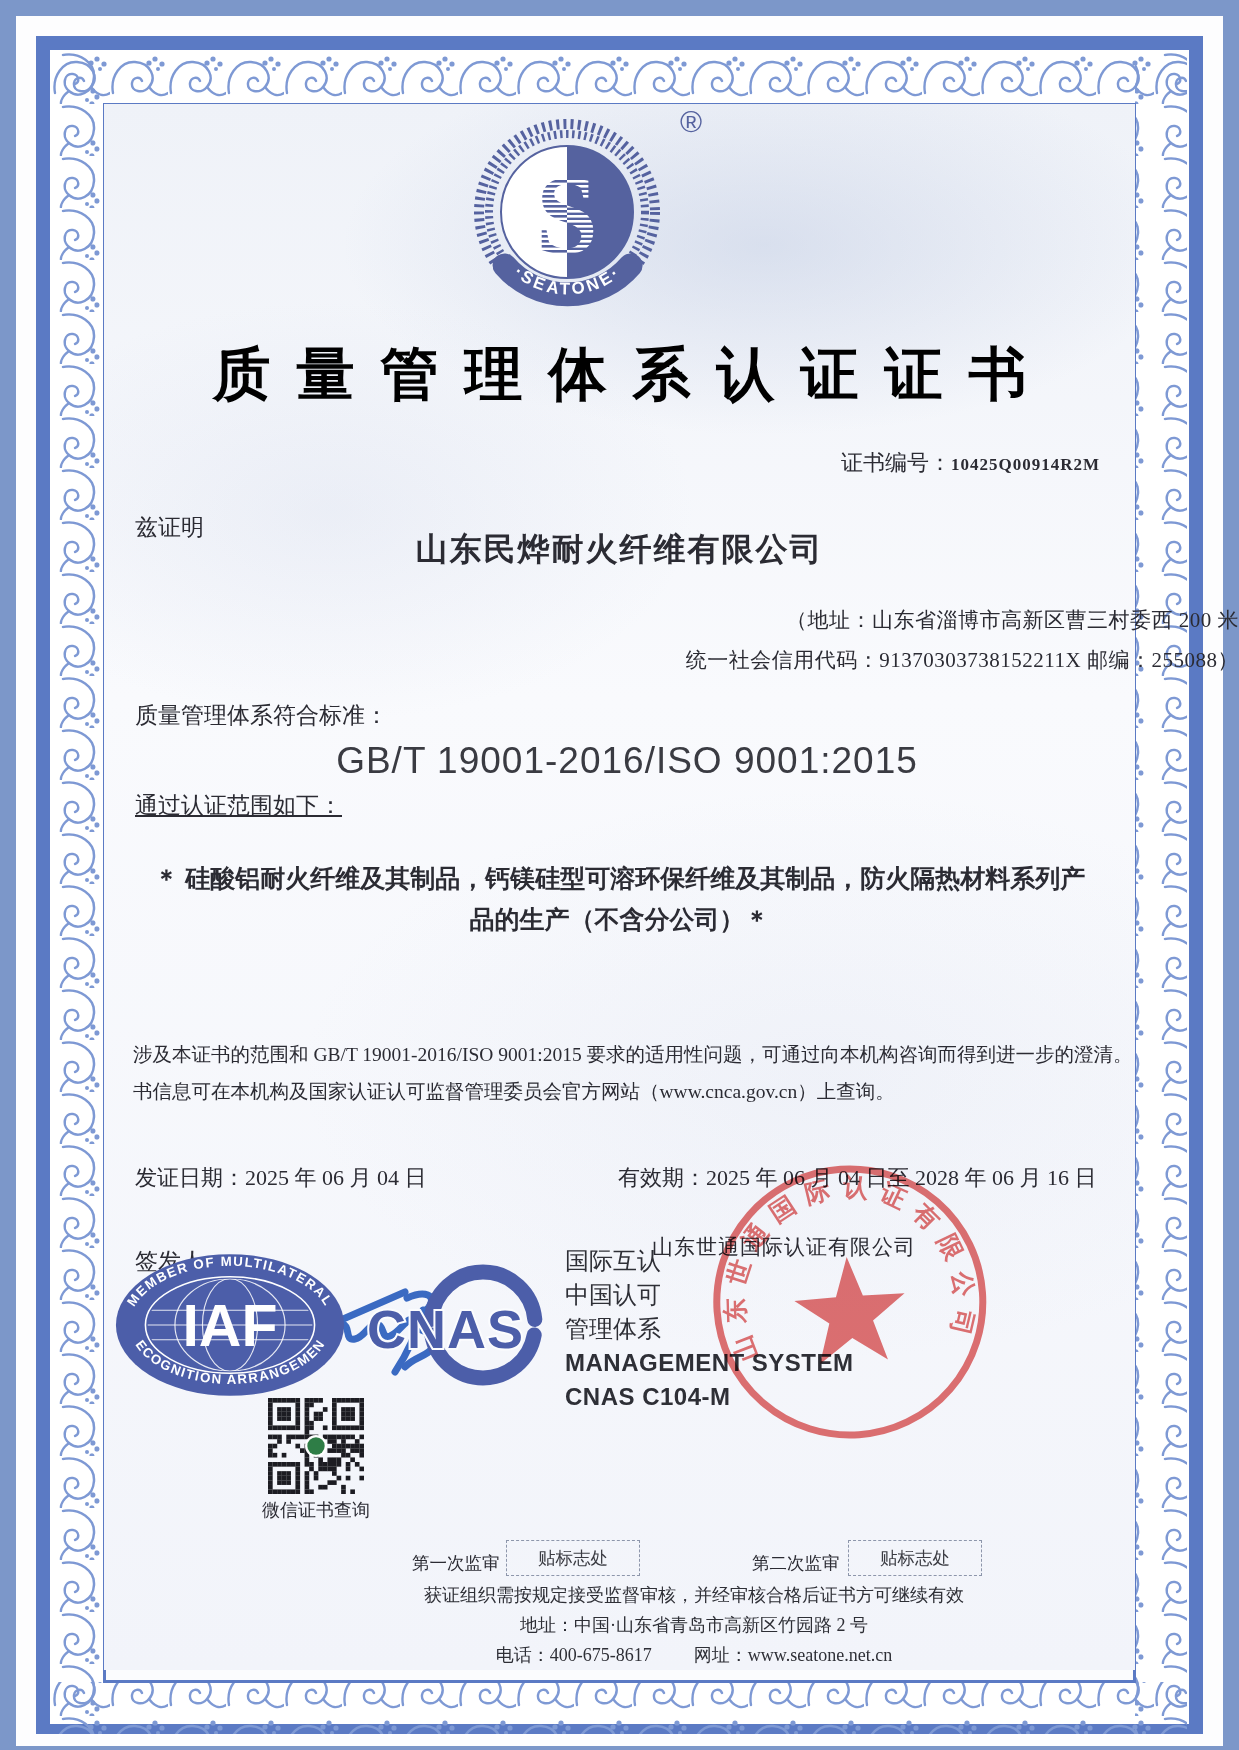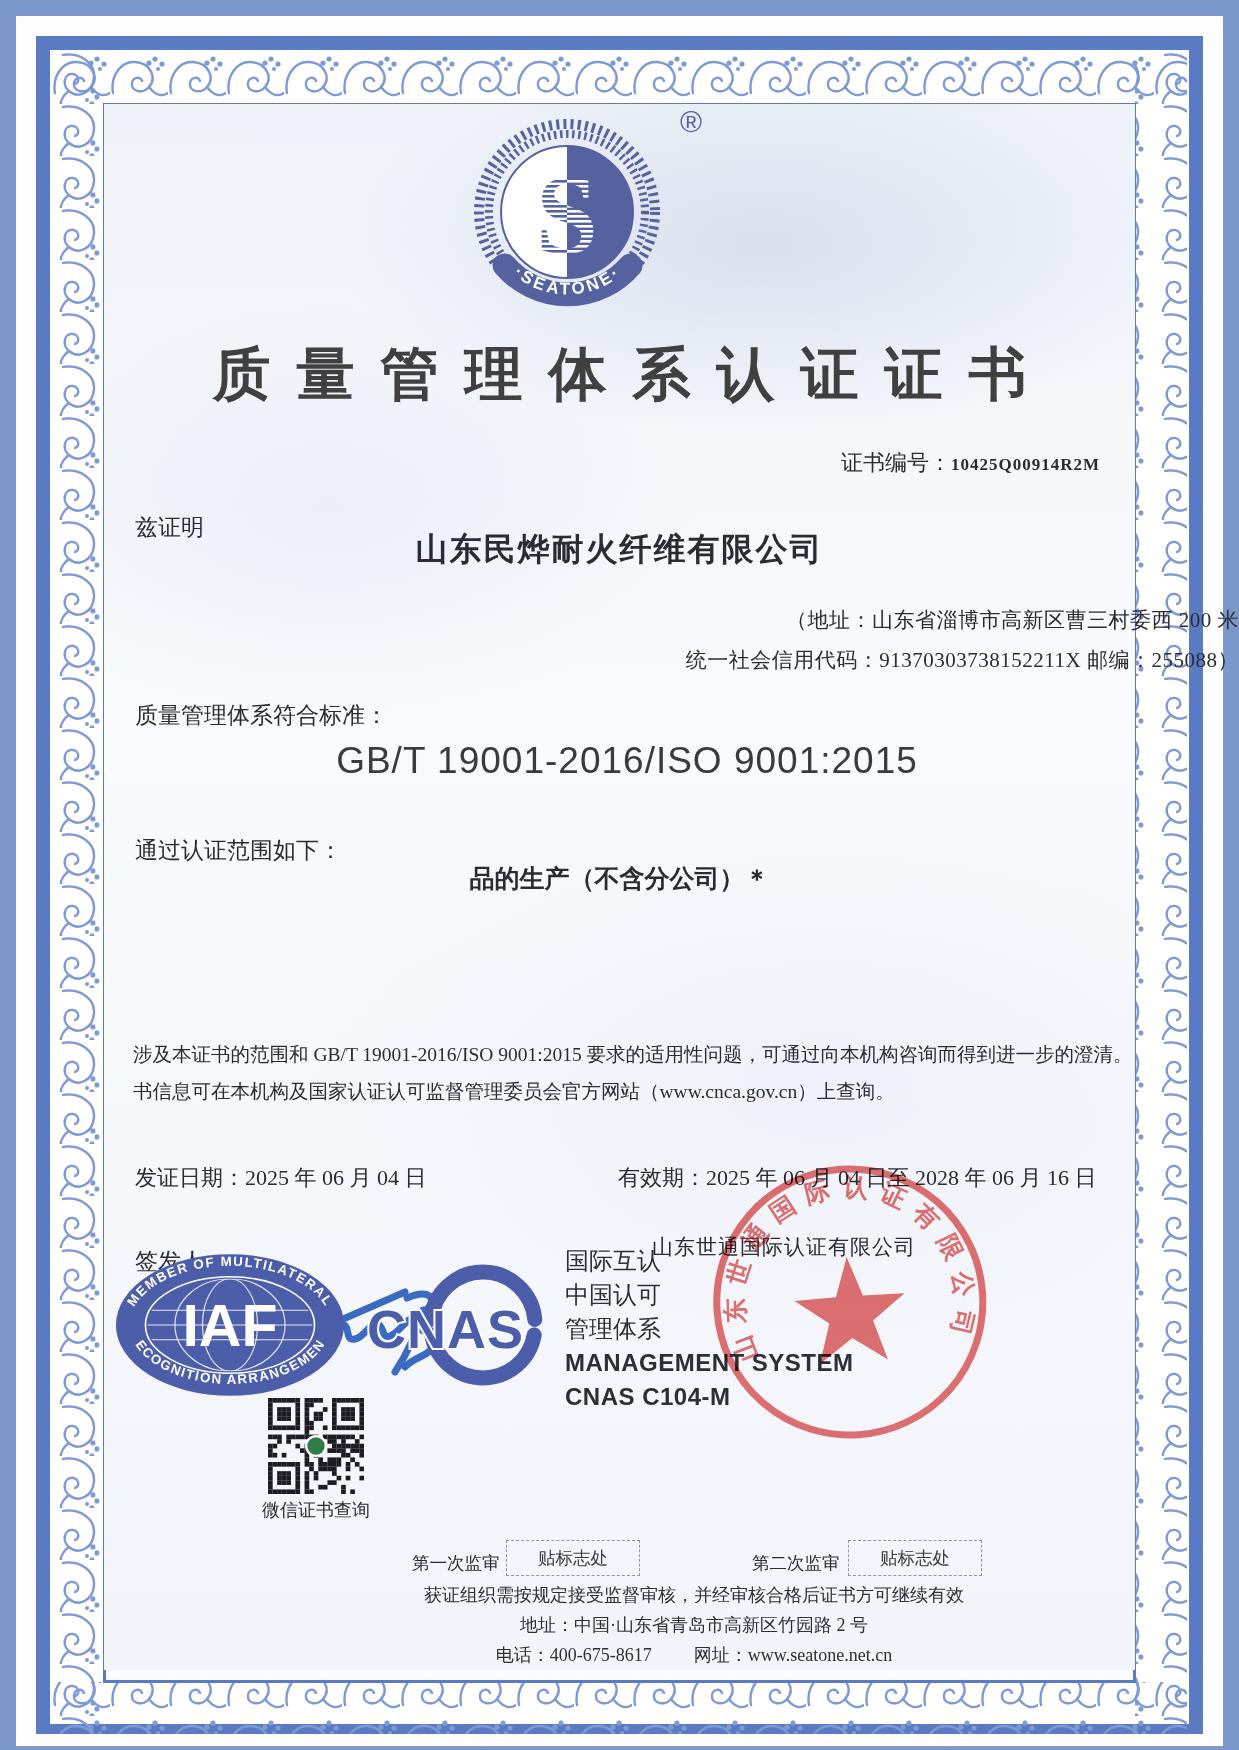--- a/index.html
+++ b/index.html
@@ -11,30 +11,30 @@
   .f-blue{position:absolute;left:36px;top:36px;right:36px;bottom:16px;background:#5b7ac4;}
   .f-inner-white{position:absolute;left:50px;top:50px;right:50px;bottom:26px;background:#ffffff;}
   .content-bg{position:absolute;left:104px;top:104px;right:104px;bottom:80px;
      background:
        radial-gradient(ellipse 620px 280px at 64% 9%, rgba(176,190,219,.38), transparent 68%),
        radial-gradient(ellipse 520px 300px at 22% 26%, rgba(196,205,228,.22), transparent 70%),
        radial-gradient(ellipse 700px 380px at 70% 62%, rgba(205,213,232,.18), transparent 75%),
        linear-gradient(180deg,#eff2f8 0%,#f9fafd 38%,#f2f4fa 100%);}
   
   .title{left:0;right:0;top:336px;text-align:center;font-size:58px;font-weight:bold;
-         letter-spacing:26px;text-indent:26px;color:#404040;}
+         letter-spacing:26px;text-indent:26px;color:#000000;}
   .certno{top:448px;right:139px;white-space:nowrap;}
   .certno .lab{font-size:22px;}
   .certno .val{font-size:17px;font-weight:bold;letter-spacing:1px;}
   .intro{left:135px;top:512px;font-size:23px;}
   .company{left:0;right:0;top:528px;text-align:center;font-size:32px;font-weight:bold;letter-spacing:2px;}
   .addr{left:0;right:0;text-align:right;font-size:21px;letter-spacing:.5px;}
   .addr1{top:606px;} .addr2{top:646px;}
   .lbl{left:135px;font-size:23px;}
-  .std-lbl{top:700px;} .scope-lbl{top:835px;}
+  .std-lbl{top:700px;} .scope-lbl{top:790px;text-decoration:underline;}
   .standard{left:0;right:0;top:740px;text-align:center;font-size:37px;color:#3a3b42;
             font-family:"Liberation Sans","DejaVu Sans",sans-serif;letter-spacing:1px;padding-left:15px;}
   .scope{left:0;right:0;top:858px;text-align:center;font-size:25px;font-weight:bold;line-height:41px;}
   .legal{left:133px;top:1036px;font-size:19.5px;line-height:37px;white-space:nowrap;}
   .dates{top:1163px;font-size:22px;white-space:nowrap;}
   .d1{left:135px;} .d2{left:618px;}
   .signer{left:135px;top:1246px;font-size:23px;}
   .issuer{left:652px;top:1233px;font-size:21px;letter-spacing:1px;z-index:2;}
   
   .acc{left:565px;top:1244px;font-size:24px;line-height:34px;z-index:1;
@@ -139,20 +139,21 @@
 <div class="abs intro">兹证明</div>
 <div class="abs company">山东民烨耐火纤维有限公司</div>
 <div class="abs addr addr1">（地址：山东省淄博市高新区曹三村委西 200 米</div>
 <div class="abs addr addr2">统一社会信用代码：91370303738152211X 邮编：255088）</div>
 
 <div class="abs lbl std-lbl">质量管理体系符合标准：</div>
 <div class="abs standard">GB/T 19001-2016/ISO 9001:2015</div>
 
 <div class="abs lbl scope-lbl">通过认证范围如下：</div>
 <div class="abs scope">
+  <div>＊ 硅酸铝耐火纤维及其制品，钙镁硅型可溶环保纤维及其制品，防火隔热材料系列产</div>
   <div>品的生产（不含分公司）＊</div>
 </div>
 
 <div class="abs legal">
   <div>涉及本证书的范围和 GB/T 19001-2016/ISO 9001:2015 要求的适用性问题，可通过向本机构咨询而得到进一步的澄清。</div>
   <div>书信息可在本机构及国家认证认可监督管理委员会官方网站（www.cnca.gov.cn）上查询。</div>
 </div>
 
 <div class="abs dates d1">
   <span>发证日期：</span><span>2025 年 06 月 04 日</span>

